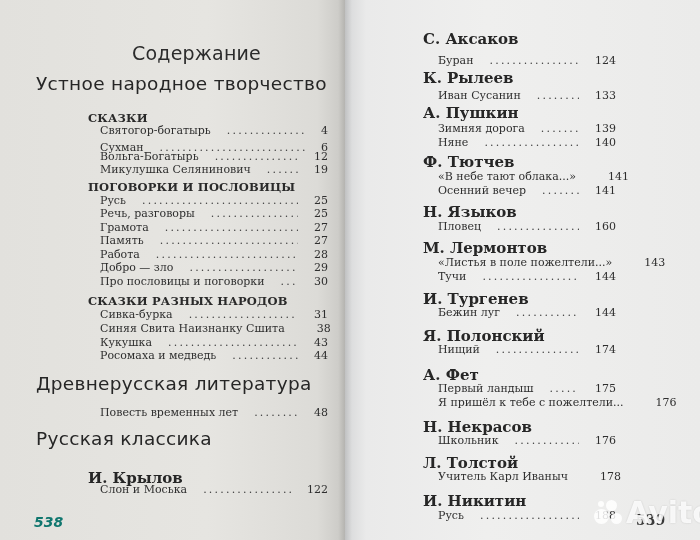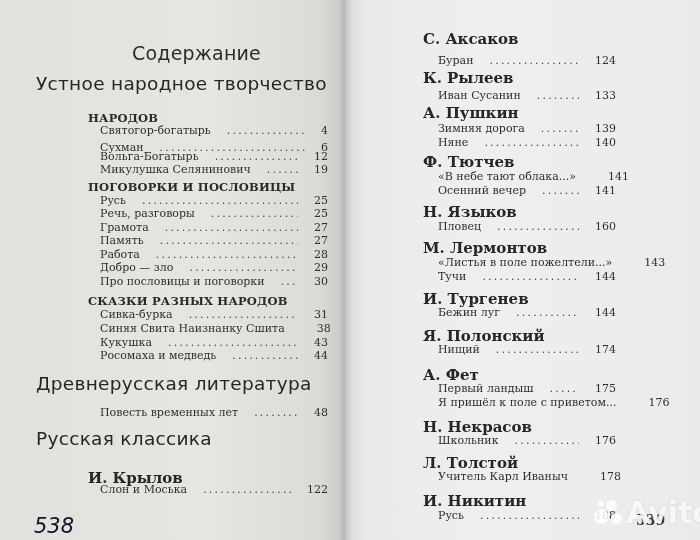--- a/index.html
+++ b/index.html
@@ -46,22 +46,22 @@
     letter-spacing: 2.2px; color: #444;
   }
   .entry .dots::before { content: "......................................................................................................................"; }
   .entry .num { white-space: nowrap; }
   .left-entry { left: 100px; width: 228px; }
 
   .author {
     position: absolute; font-size: 15px; font-weight: bold; color: #262626;
   }
   .page-num-left {
-    position: absolute; left: 34px; top: 514px; font-size: 21px; color: #0f172a;
-    font-weight: normal; font-style: italic;
+    position: absolute; left: 34px; top: 514px; font-size: 14px; color: #0f766e;
+    font-weight: bold; font-style: italic;
   }
 
   
   .r-author { left: 423px; }
   .r-entry { left: 438px; width: 178px; }
 
   
   .watermark {
     position: absolute; left: 594px; top: 495px; display: flex; align-items: center;
     color: rgba(255,255,255,0.85); font-size: 30px; font-weight: bold;
@@ -79,21 +79,21 @@
 
 <div class="spread">
   <div class="page-left"></div>
   <div class="page-right"></div>
   <div class="fold"></div>
 
   <div class="toc-title sans">Содержание</div>
 
   <div class="part-title sans" style="top:73px">Устное народное творчество</div>
 
-  <div class="section-head" style="top:111px">НАРОДОВ</div>
+  <div class="section-head" style="top:111px">СКАЗКИ</div>
   <div class="entry left-entry" style="top:124px">
       <span class="label">Святогор-богатырь</span>
       <span class="dots"></span>
       <span class="num">4</span>
     </div>
   <div class="entry left-entry" style="top:141px">
       <span class="label">Сухман</span>
       <span class="dots"></span>
       <span class="num">6</span>
     </div>
@@ -260,21 +260,21 @@
       <span class="num">174</span>
     </div>
 
   <div class="author r-author" style="top:366px">А. Фет</div>
   <div class="entry r-entry" style="top:382px">
       <span class="label">Первый ландыш</span>
       <span class="dots"></span>
       <span class="num">175</span>
     </div>
   <div class="entry r-entry" style="top:396px">
-      <span class="label">Я пришёл к поле с приветом...</span>
+      <span class="label">Я пришёл к тебе с пожелтели...</span>
       <span class="dots"></span>
       <span class="num">176</span>
     </div>
 
   <div class="author r-author" style="top:418px">Н. Некрасов</div>
   <div class="entry r-entry" style="top:434px">
       <span class="label">Школьник</span>
       <span class="dots"></span>
       <span class="num">176</span>
     </div>

